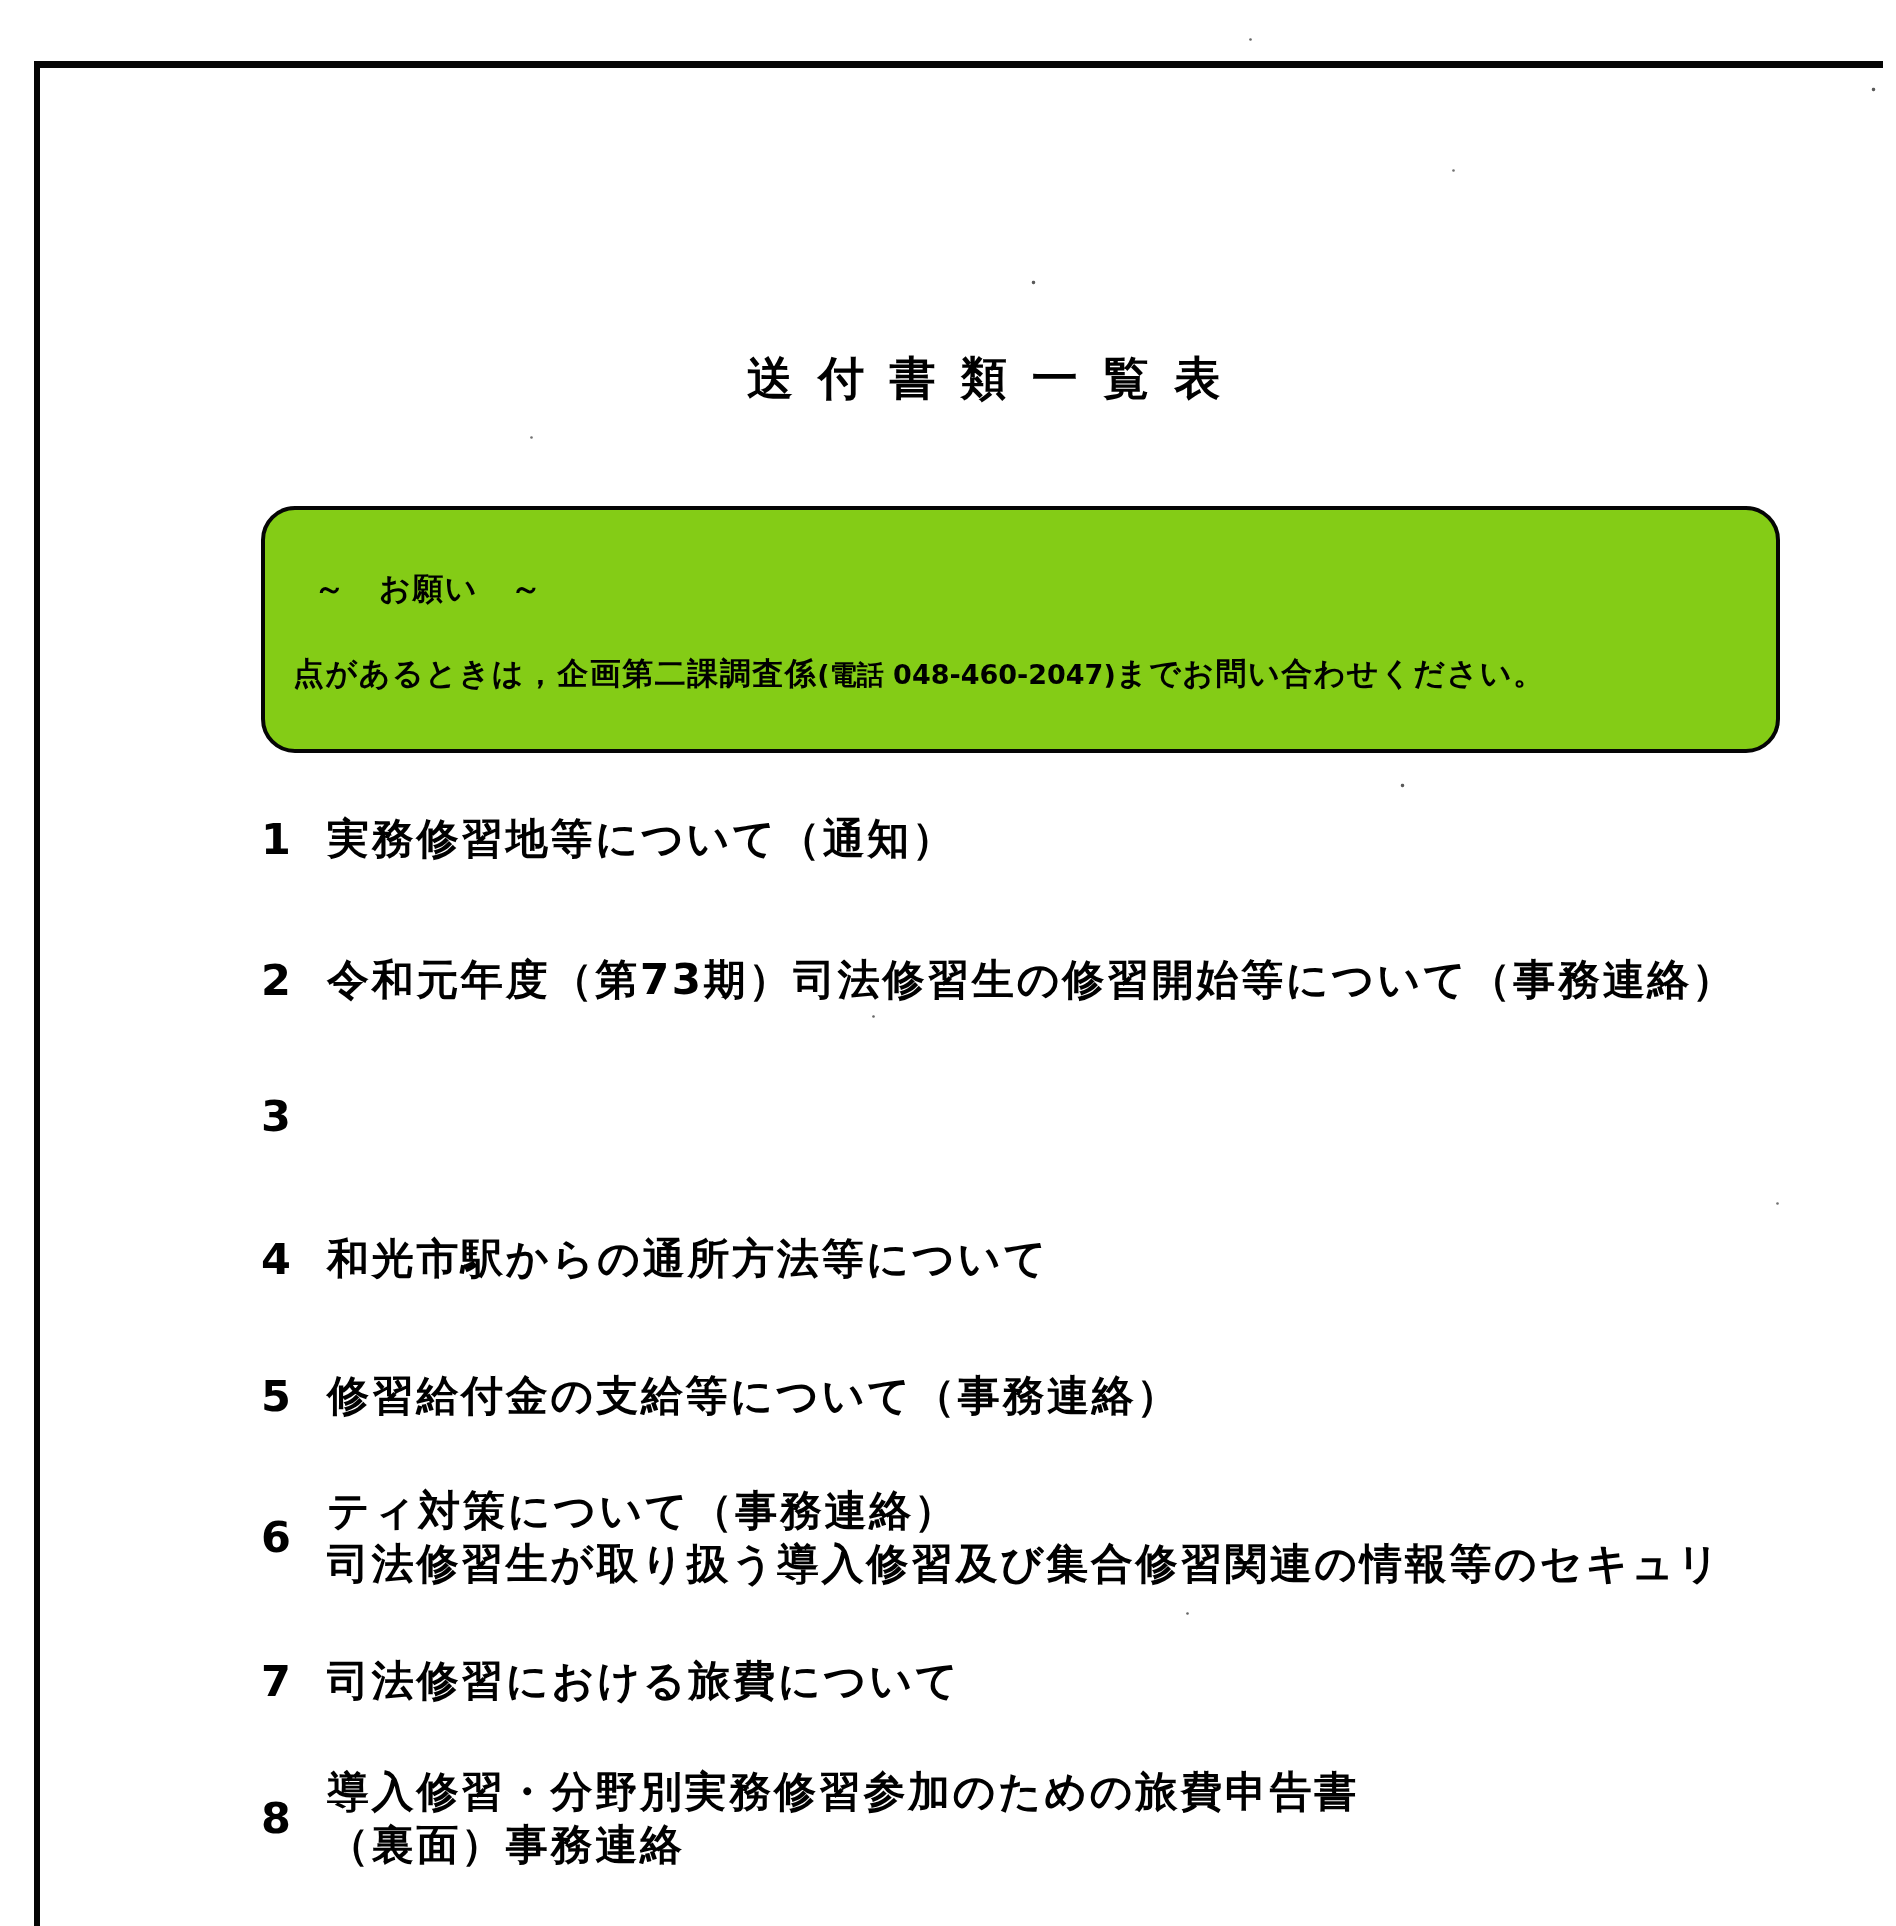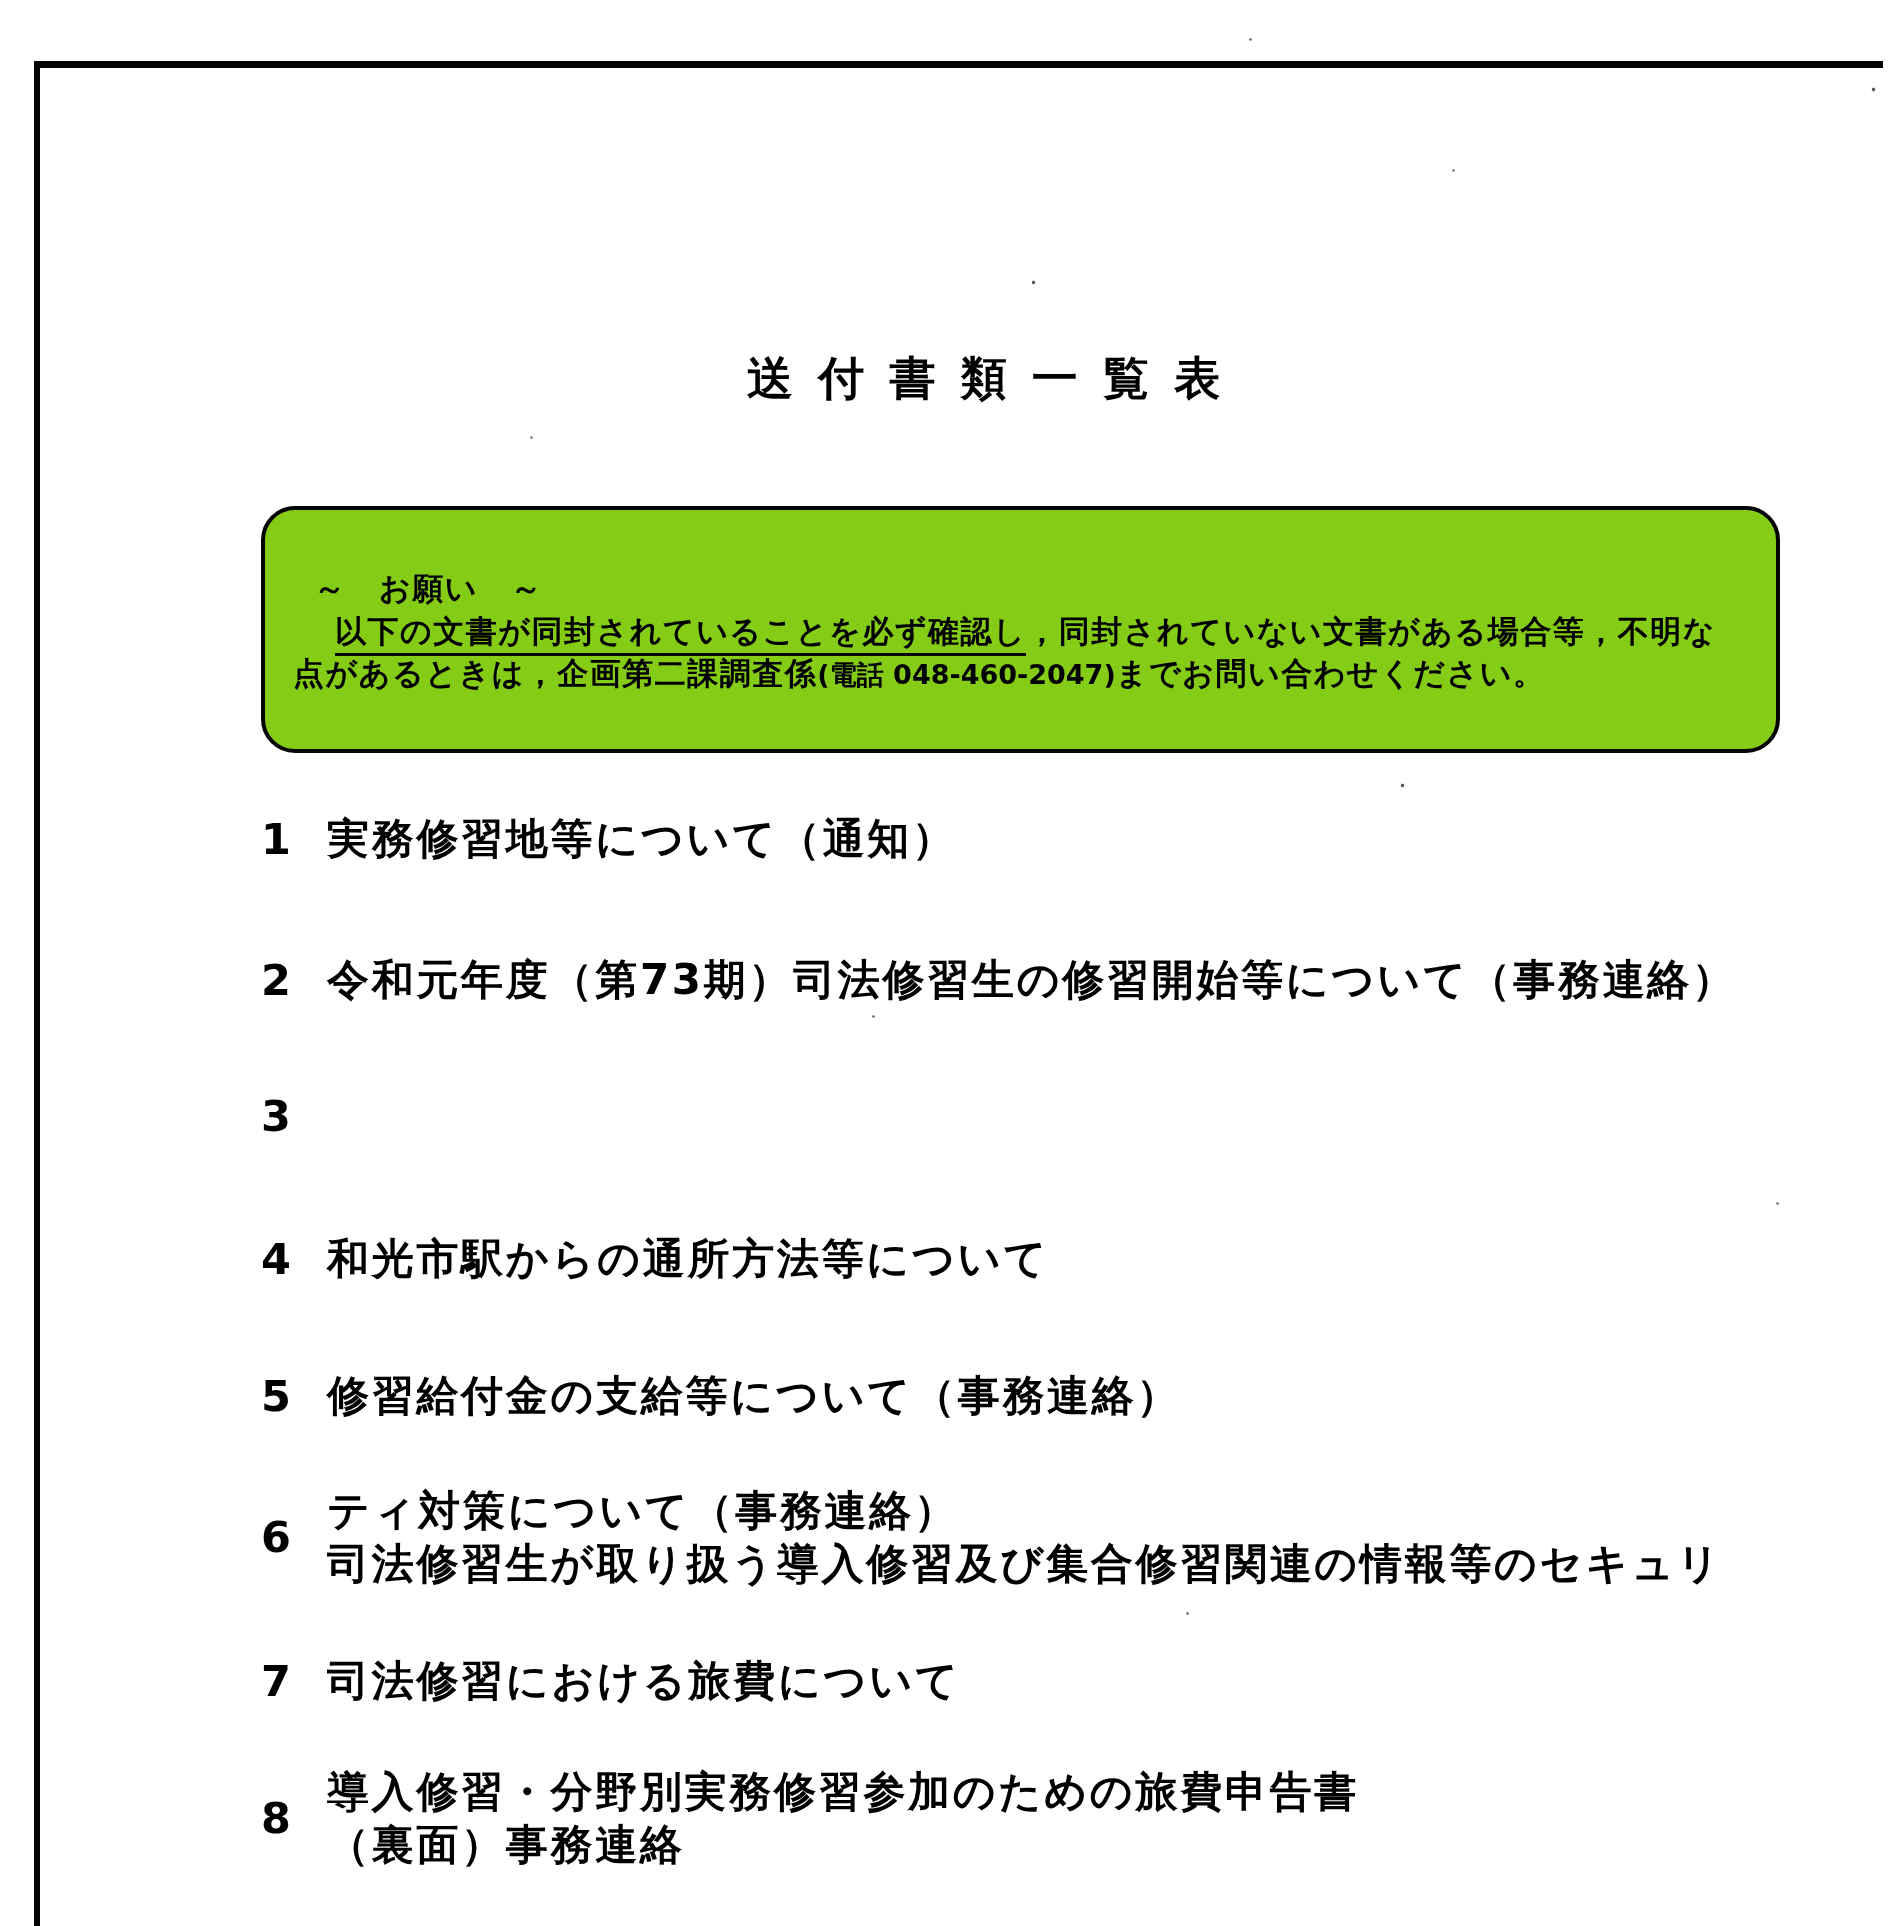--- a/index.html
+++ b/index.html
@@ -124,21 +124,20 @@
 <div id="page">
 
   <div class="border-top"></div>
   <div class="border-left"></div>
   <div class="noise"></div>
 
   <div class="title">送 付 書 類 一 覧 表</div>
 
   <div class="notice">
     <div class="n-heading">～　お願い　～</div>
-    <div class="n-line1"><span class="u">以下の文書が同封されていることを必ず確認し</span><span>，同封されていない文書がある場合等，不明な</span></div>
     <div class="n-line2"><span>点があるときは，企画第二課調査係</span><span class="phone">(電話 048-460-2047)</span><span>までお問い合わせください。</span></div>
   </div>
 
   <div class="doc" style="top:812px">
     <div class="num">1</div>
     <div class="lines">
         <div>実務修習地等について（通知）</div>
       </div>
   </div>
 

